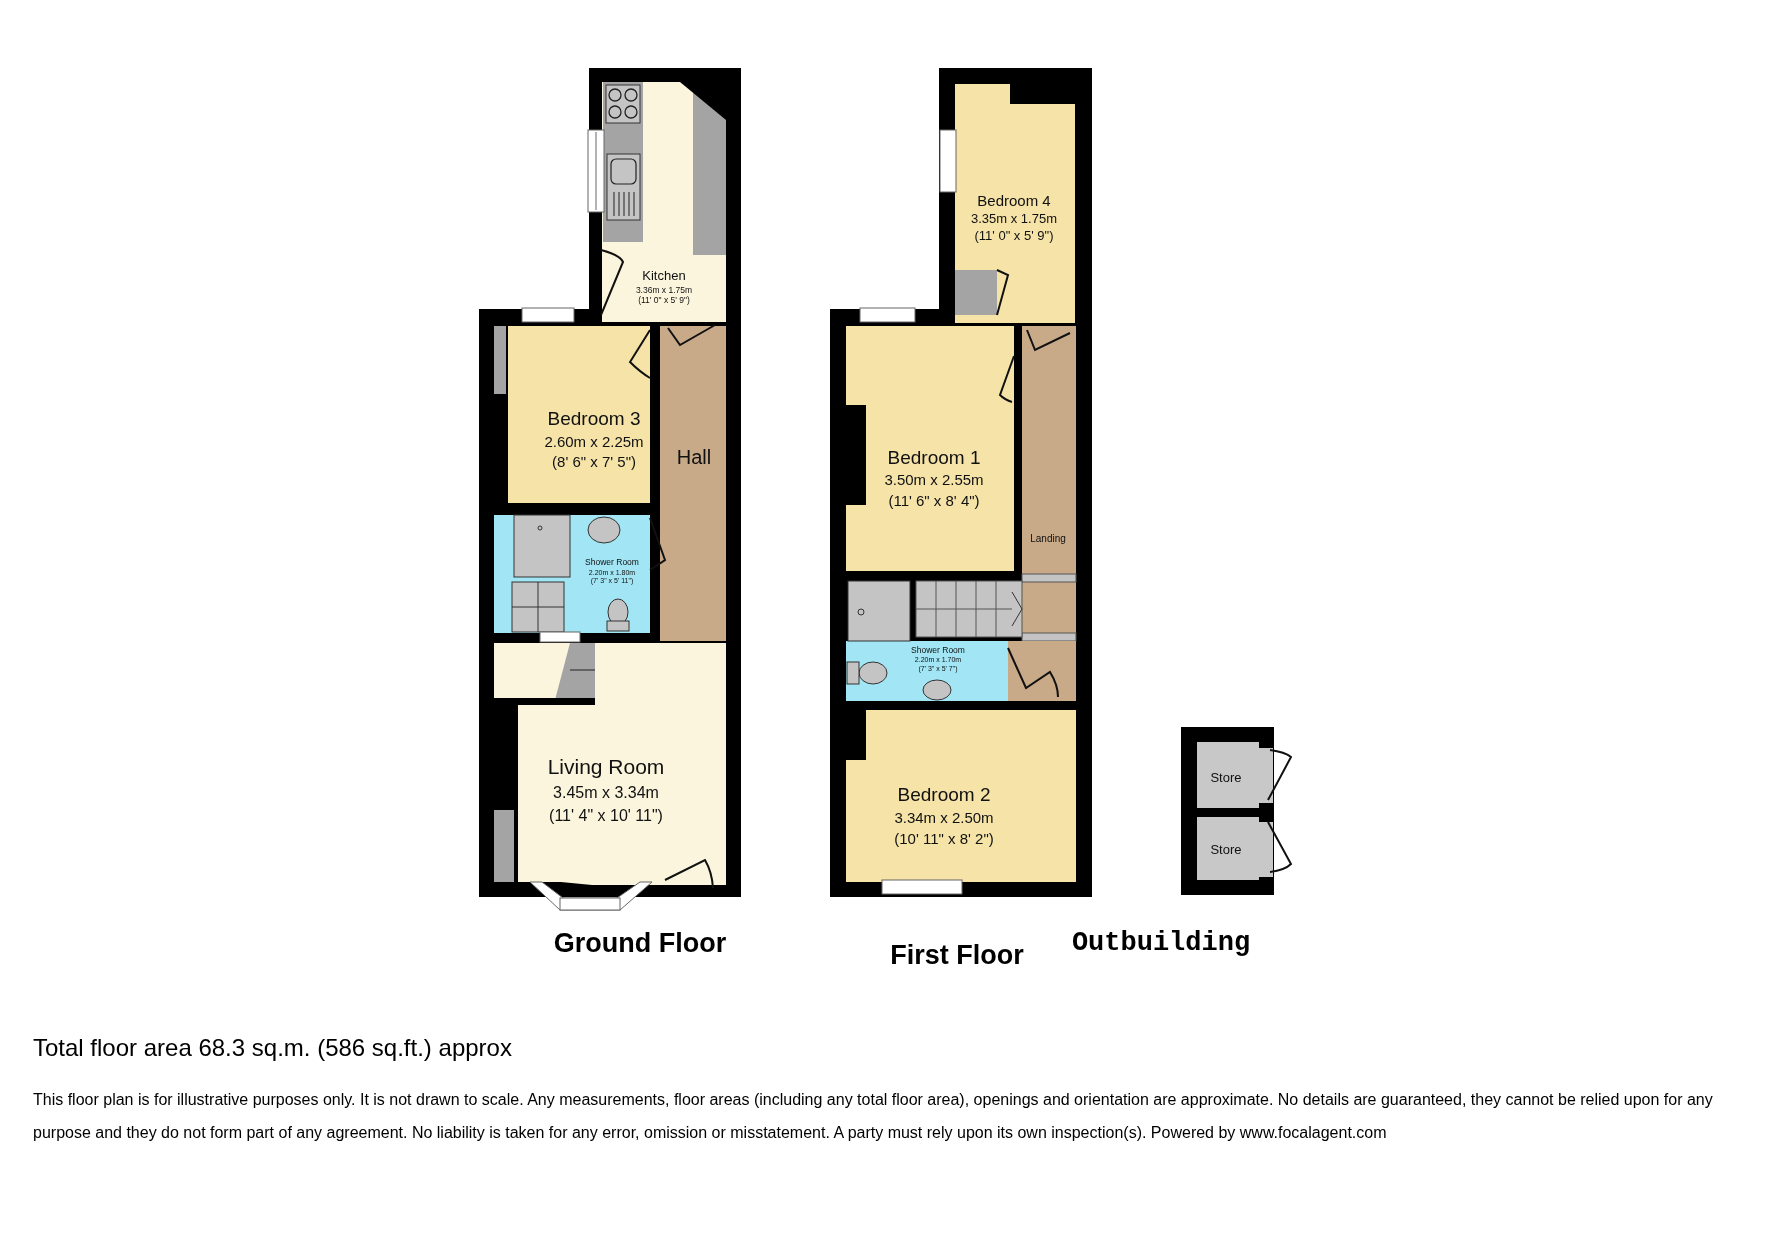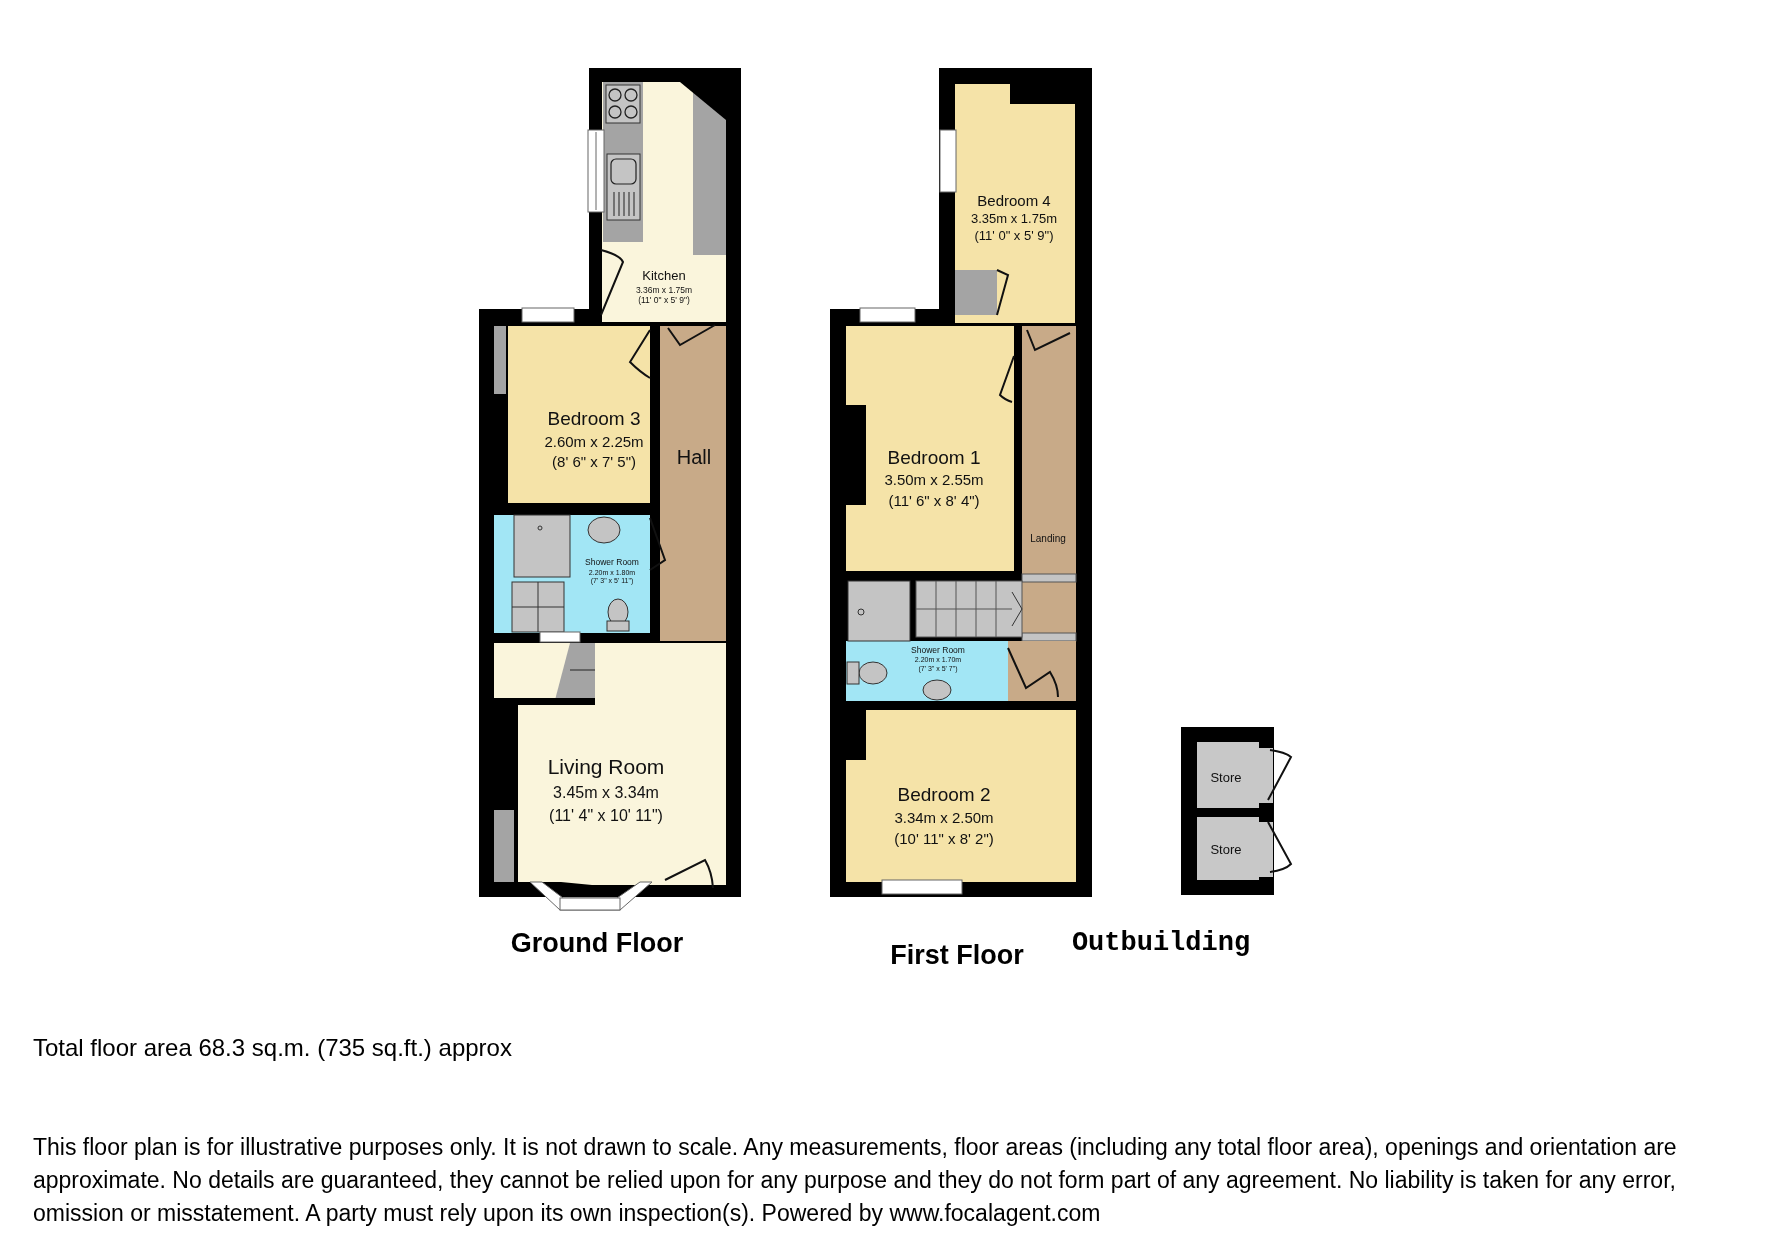--- a/index.html
+++ b/index.html
@@ -1,21 +1,21 @@
 <!DOCTYPE html>
 <html><head>
 <meta charset="utf-8">
 <style>
   html,body{margin:0;padding:0;background:#fff;}
   body{width:1771px;height:1239px;position:relative;overflow:hidden;font-family:"Liberation Sans",sans-serif;color:#000;}
   #plan{position:absolute;left:0;top:0;width:1771px;height:1000px;}
   .rl{font-family:"Liberation Sans",sans-serif;fill:#111;text-anchor:middle;}
   .floor-title{position:absolute;top:928px;font-size:27px;font-weight:bold;transform:translateX(-50%);white-space:nowrap;}
   .total{position:absolute;left:33px;top:1034px;font-size:24px;white-space:nowrap;}
-  .disclaimer{position:absolute;left:33px;top:1083px;width:1720px;font-size:23px;line-height:33px;margin-top:48px;}
+  .disclaimer{position:absolute;left:33px;top:1083px;width:1720px;font-size:16px;line-height:33px;}
 </style>
 </head>
 <body>
 
 <svg id="plan" viewBox="0 0 1771 1000" xmlns="http://www.w3.org/2000/svg">
 
   <g>
 
     <rect x="589" y="68" width="152" height="257" fill="#000"></rect>
     <rect x="479" y="309" width="262" height="588" fill="#000"></rect>
@@ -180,18 +180,18 @@
     </g>
     <g>
       <rect x="1197" y="817" width="62" height="63" fill="#c8c8c8"></rect>
       <rect x="1259" y="822" width="14" height="55" fill="#c8c8c8"></rect>
       <path d="M1268 822 L1291 864 Q1285 870 1270 872" fill="none" stroke="#111" stroke-width="2"></path>
       <text class="rl" x="1226" y="854" font-size="13">Store</text>
     </g>
   </g>
 </svg>
 
-<div class="floor-title" style="left:597px;">Ground Floor</div>
+<div class="floor-title" style="left:640px;">Ground Floor</div>
 <div class="floor-title" style="left:957px;margin-top:12px;">First Floor</div>
 <div class="floor-title" style="left:1161px;font-family:Liberation Mono, monospace;">Outbuilding</div>
 
-<div class="total">Total floor area 68.3 sq.m. (735 sq.ft.) approx</div>
+<div class="total">Total floor area 68.3 sq.m. (586 sq.ft.) approx</div>
 <div class="disclaimer">This floor plan is for illustrative purposes only. It is not drawn to scale. Any measurements, floor areas (including any total floor area), openings and orientation are approximate. No details are guaranteed, they cannot be relied upon for any purpose and they do not form part of any agreement. No liability is taken for any error, omission or misstatement. A party must rely upon its own inspection(s). Powered by www.focalagent.com</div>
 
 </body></html>

